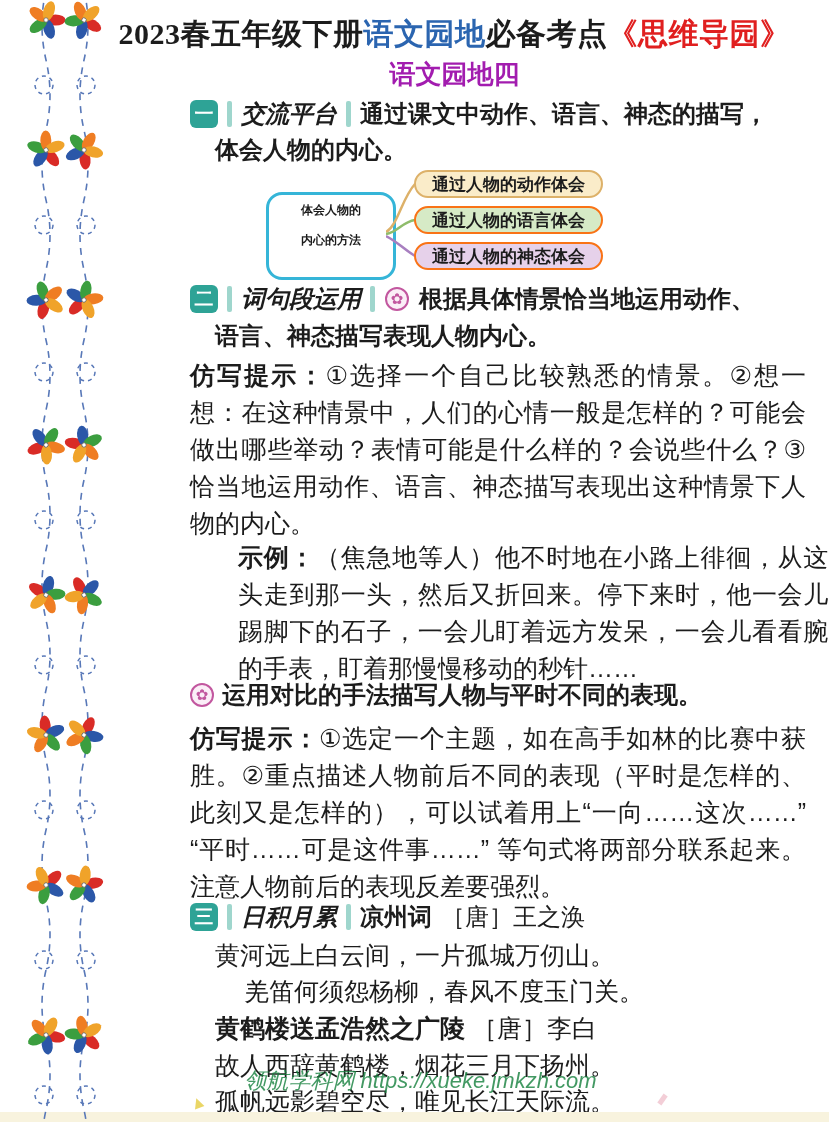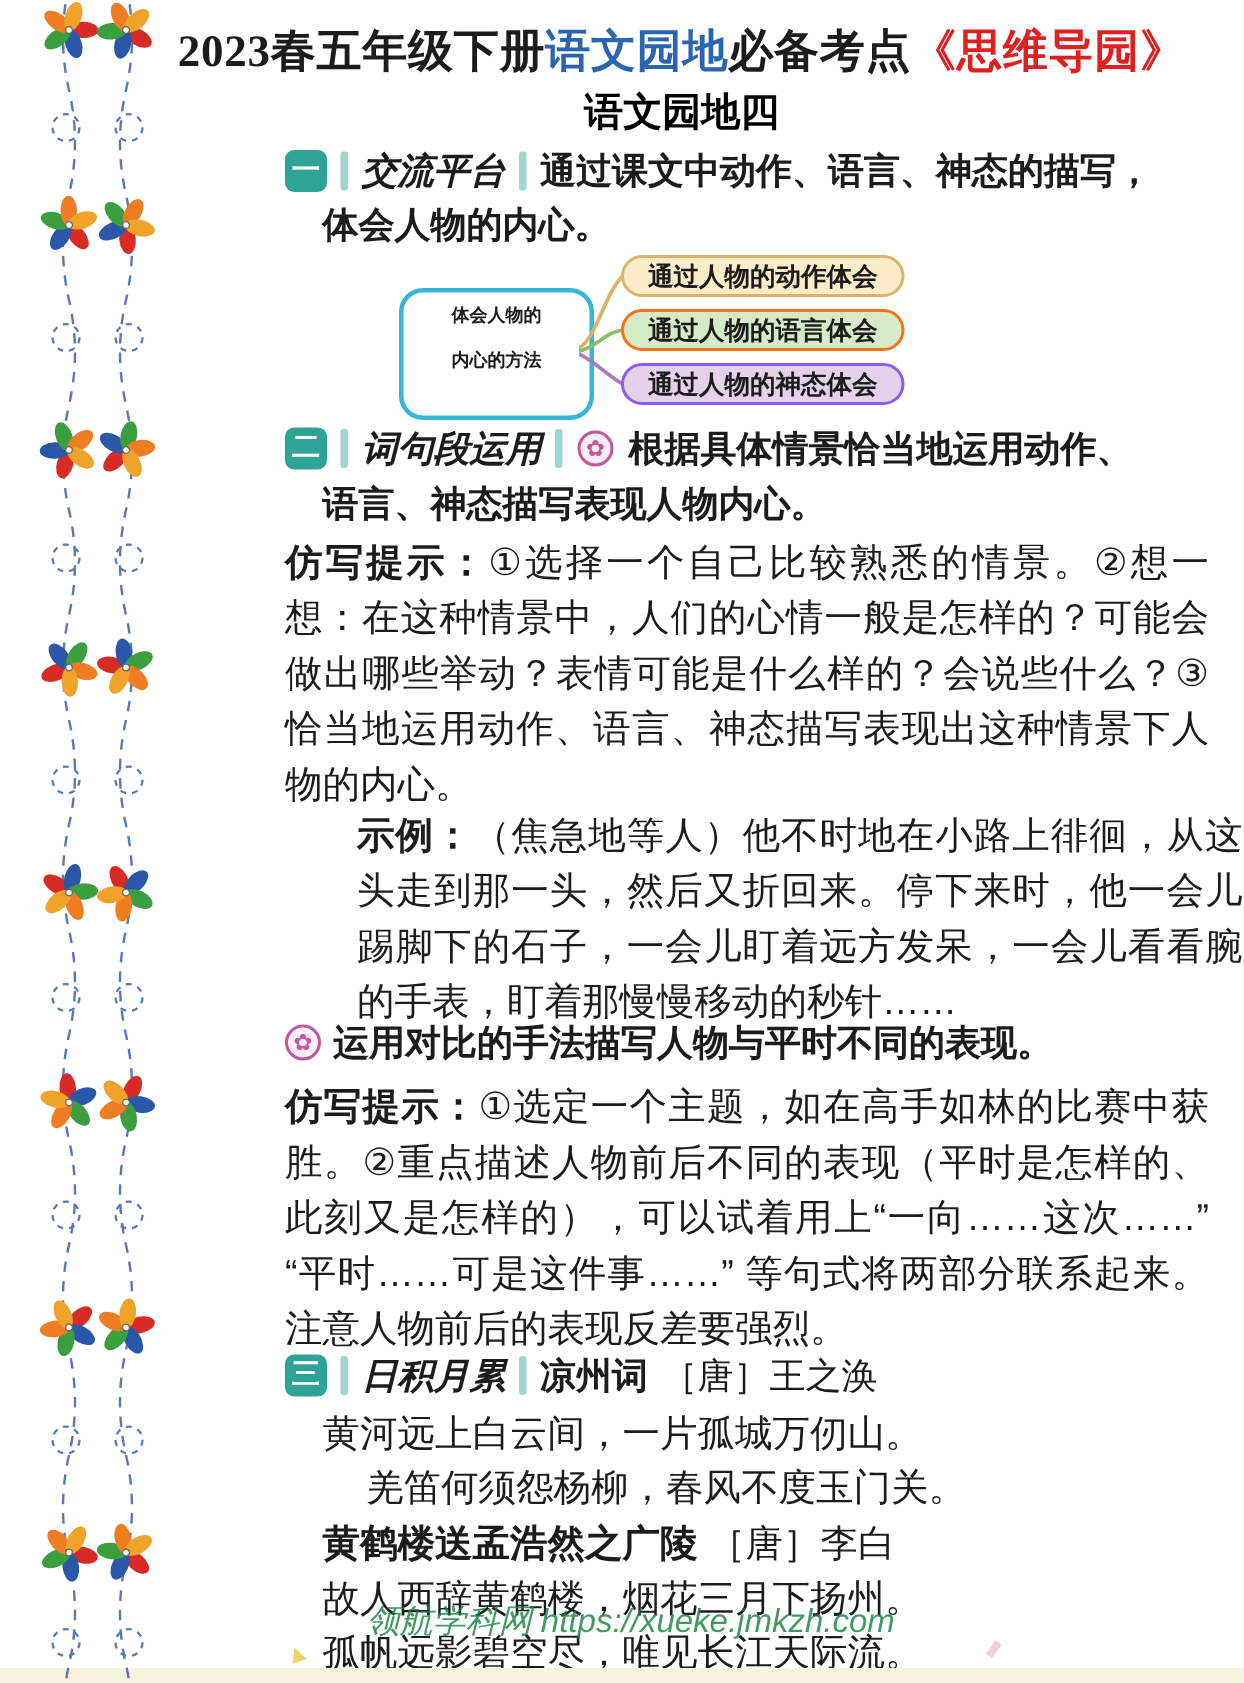--- a/index.html
+++ b/index.html
@@ -6,40 +6,40 @@
   .page{position:relative;width:829px;height:1122px;background:#ffffff;overflow:hidden;
         font-family:"Liberation Sans","DejaVu Sans",sans-serif;color:#1c1c1c;margin:0 auto;}
 
   
   .title{position:absolute;top:14px;left:80px;width:749px;text-align:center;
          font-family:"Liberation Serif","DejaVu Serif",serif;font-weight:bold;font-size:30px;
          letter-spacing:0.5px;white-space:nowrap;}
   .title .t-blue{color:#2b65b0;}
   .title .t-red{color:#e01f1f;}
   .subtitle{position:absolute;top:57px;left:80px;width:749px;text-align:center;
-            font-family:"Liberation Serif","DejaVu Serif",serif;font-weight:bold;font-size:26px;color:#000000;}
+            font-family:"Liberation Serif","DejaVu Serif",serif;font-weight:bold;font-size:26px;color:#a21caf;}
 
   
   .sec{position:absolute;left:190px;width:618px;display:flex;align-items:center;gap:9px;}
   .badge{flex:0 0 auto;width:28px;height:28px;background:#2ea396;color:#fff;border-radius:6px;
          font-size:19px;font-weight:bold;line-height:28px;text-align:center;}
   .vbar{flex:0 0 auto;width:5px;height:26px;background:#9fd6cd;border-radius:2px;}
   .sec-name{font-weight:bold;font-size:24px;white-space:nowrap;font-style:italic;}
   .sec-text{font-weight:bold;font-size:24px;white-space:nowrap;}
   .sec-cont{position:absolute;left:215px;font-weight:bold;font-size:24px;white-space:nowrap;}
 
   
   .mm-root{position:absolute;left:266px;top:192px;width:124px;height:82px;background:#fff;
            border:3px solid #35b5d8;border-radius:16px;display:flex;flex-direction:column;
            justify-content:flex-start;align-items:center;font-weight:bold;font-size:12px;line-height:30px;}
   .pill{position:absolute;left:414px;height:28px;border-radius:14px;display:flex;align-items:center;
         justify-content:center;padding:0 16px;font-weight:bold;font-size:17px;white-space:nowrap;box-sizing:border-box;}
   .pill1{top:170px;background:#faecc9;border:2px solid #ddb169;}
   .pill2{top:206px;background:#d6eac6;border:2px solid #f97316;}
-  .pill3{top:242px;background:#e6d1ea;border:2px solid #8b5cf6;}
+  .pill3{top:242px;background:#e6d1ea;border:2px solid #f97316;}
   .mm-links{position:absolute;left:386px;top:170px;}
 
   
   .para{position:absolute;left:190px;width:616px;font-size:25px;line-height:37px;text-align:justify;}
   .para b{font-weight:bold;}
   .pt2{position:absolute;left:190px;width:616px;display:flex;align-items:center;gap:8px;
        font-size:24px;font-weight:bold;white-space:nowrap;}
   .flower{flex:0 0 auto;display:inline-flex;width:24px;height:24px;border:2px solid #c2579f;border-radius:50%;
           color:#c2579f;font-size:15px;align-items:center;justify-content:center;background:#fbeef7;box-sizing:border-box;}
   .sec .flower{margin:0 1px;}

